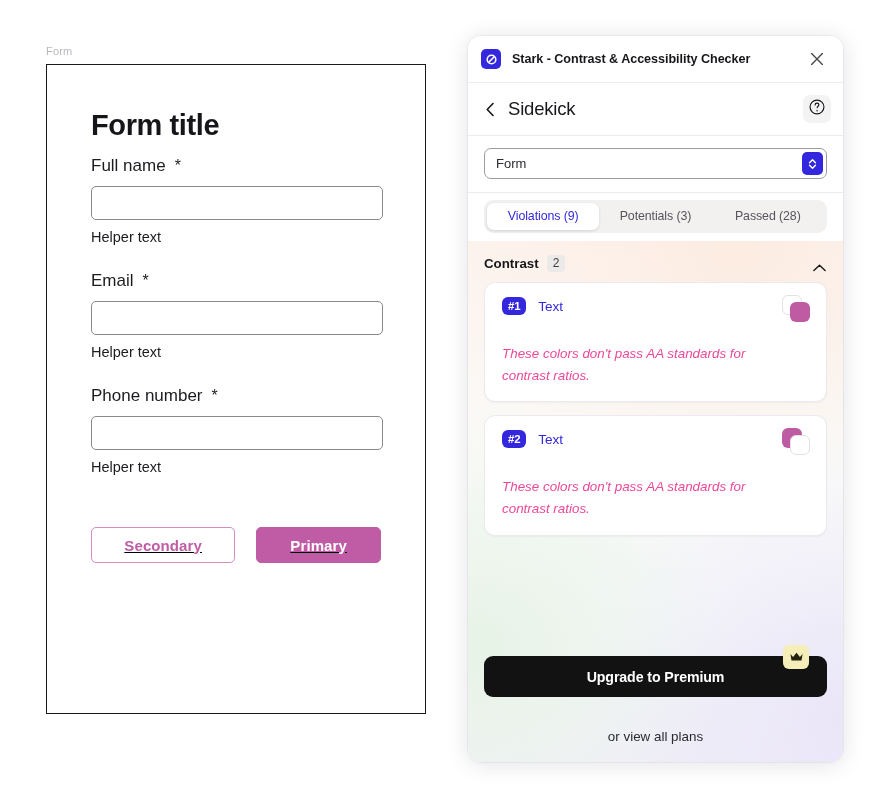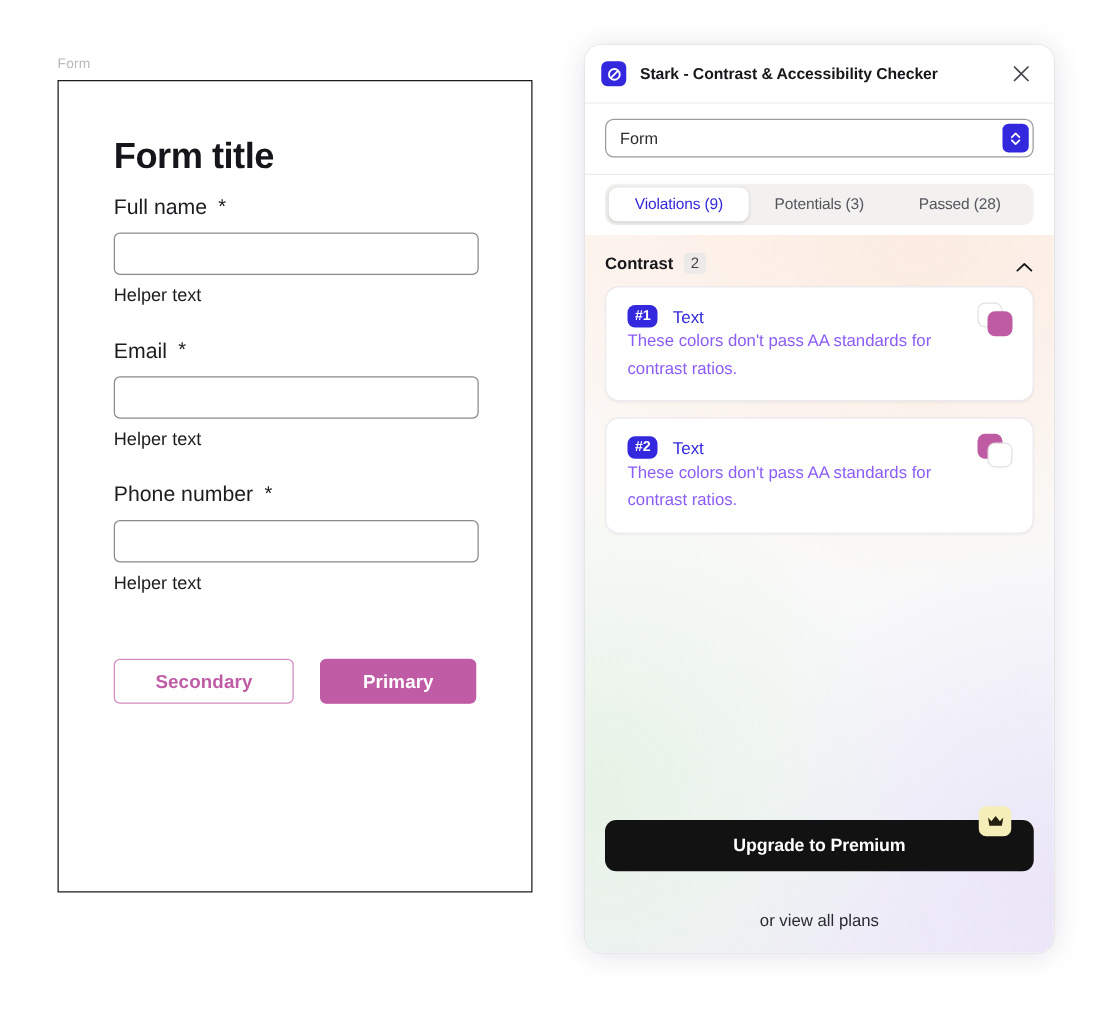--- a/index.html
+++ b/index.html
@@ -33,21 +33,21 @@
     display:flex; align-items:center;
   }
   .req { margin-left: 9px; font-size: 16px; color:#1c1c20; }
   .field-input {
     width: 292px; height: 34px;
     border: 1px solid #8a8a8e; border-radius: 5px;
     background: #fff;
   }
   .helper { font-size: 14.5px; color: #1c1c20; margin-top: 9px; }
 
-  .btn-row { display: flex; gap: 21px; margin-top: 52px; }
+  .btn-row { display: flex; gap: 21px; margin-top: 52px; text-decoration: underline; }
   .btn {
     height: 36px; border-radius: 5px; font-size: 15px; font-weight: 700;
     display: flex; align-items: center; justify-content: center;
     cursor: pointer; letter-spacing: .1px;
   }
   .btn-secondary {
     width: 147px; background: #fff;
     border: 1.3px solid #d58cc0; color: #c05ca5;
   }
   .btn-primary {
@@ -160,22 +160,23 @@
   }
   .card-head { display: flex; align-items: center; }
   .num-badge {
     background: #3328dd; color: #fff; font-size: 11.4px; font-weight: 700;
     border-radius: 6px; padding: 2.5px 6px 3.5px 6px; letter-spacing: -.2px;
   }
   .card-link {
     margin-left: 12px; font-size: 13.6px; color: #3328dd; letter-spacing: -.05px;
   }
   .card-desc {
-    font-size: 13.4px; color: #8b5cf6; line-height: 1.62; margin-top: 0;
+    font-size: 13.4px; color: #ec4899; line-height: 1.62; margin-top: 28px;
     max-width: 272px;
+    font-style: italic;
   }
   .swatch { position: absolute; right: 14px; top: 12px; width: 30px; height: 28px; }
   .sq { position: absolute; width: 20px; height: 20px; border-radius: 6px; }
   .sq-white { background: #ffffff; border: 1.3px solid #e2e0e4; }
   .sq-pink  { background: #bf5ba3; }
   
   .swatch.fg-pink .sq-white { left: 0; top: 0; }
   .swatch.fg-pink .sq-pink  { left: 8px; top: 7px; }
   
   .swatch.fg-white .sq-pink  { left: 0; top: 0; }
@@ -258,20 +259,37 @@
       </span>
       <span class="titlebar-text">Stark - Contrast &amp; Accessibility Checker</span>
       <span class="close-x">
         <svg width="20" height="20" viewBox="0 0 20 20" aria-hidden="true">
           <line x1="4.6" y1="4.6" x2="15.4" y2="15.4" stroke="#46464c" stroke-width="1.35" stroke-linecap="round"></line>
           <line x1="15.4" y1="4.6" x2="4.6" y2="15.4" stroke="#46464c" stroke-width="1.35" stroke-linecap="round"></line>
         </svg>
       </span>
     </div>
 
+    <div class="navrow">
+      <span class="back-chevron">
+        <svg width="13" height="17" viewBox="0 0 13 17" aria-hidden="true">
+          <polyline points="9,2.5 3.2,8.5 9,14.5" fill="none" stroke="#17171b" stroke-width="1.6" stroke-linecap="round" stroke-linejoin="round"></polyline>
+        </svg>
+      </span>
+      <span class="nav-title">Sidekick</span>
+      <span class="help-btn">
+        <span>
+          <svg width="18" height="18" viewBox="0 0 20 20" aria-hidden="true">
+            <circle cx="10" cy="10" r="7.7" fill="none" stroke="#17171b" stroke-width="1.3"></circle>
+            <path d="M7.9 7.7c0-1.2 1-2 2.1-2 1.2 0 2.1.8 2.1 1.9 0 1.5-1.9 1.6-1.9 3.1" fill="none" stroke="#17171b" stroke-width="1.3" stroke-linecap="round"></path>
+            <circle cx="10.1" cy="14.1" r="0.85" fill="#17171b"></circle>
+          </svg>
+        </span>
+      </span>
+    </div>
 
     <div class="selectrow">
       <div class="select">
         <span class="select-value">Form</span>
         <span class="stepper">
           <svg width="11" height="14" viewBox="0 0 12 16" aria-hidden="true">
             <polyline points="2.6,6.6 6,3.1 9.4,6.6" fill="none" stroke="#fff" stroke-width="1.6" stroke-linecap="round" stroke-linejoin="round"></polyline>
             <polyline points="2.6,9.4 6,12.9 9.4,9.4" fill="none" stroke="#fff" stroke-width="1.6" stroke-linecap="round" stroke-linejoin="round"></polyline>
           </svg>
         </span>

